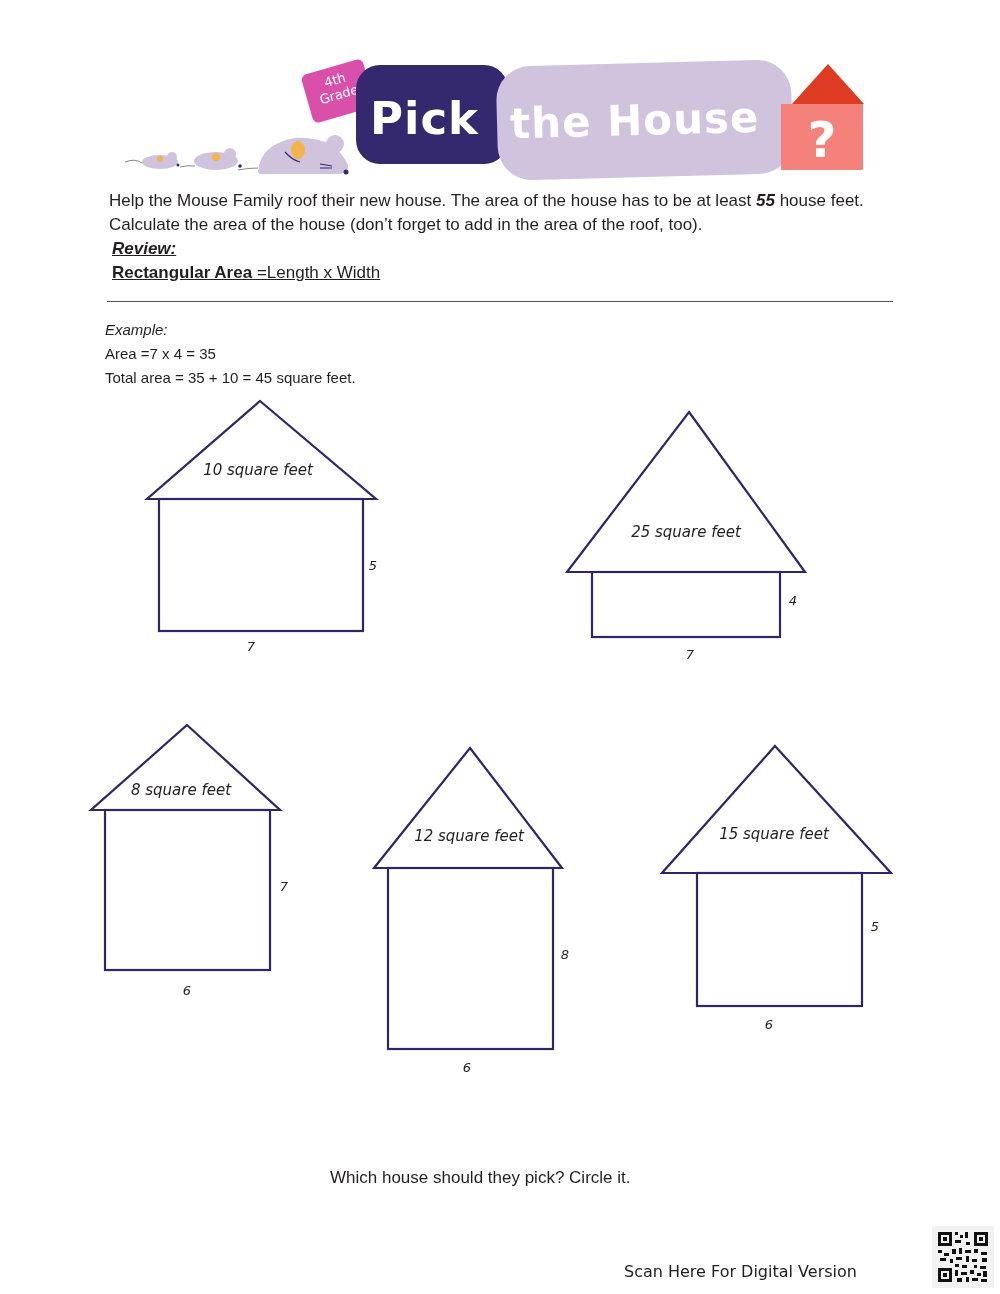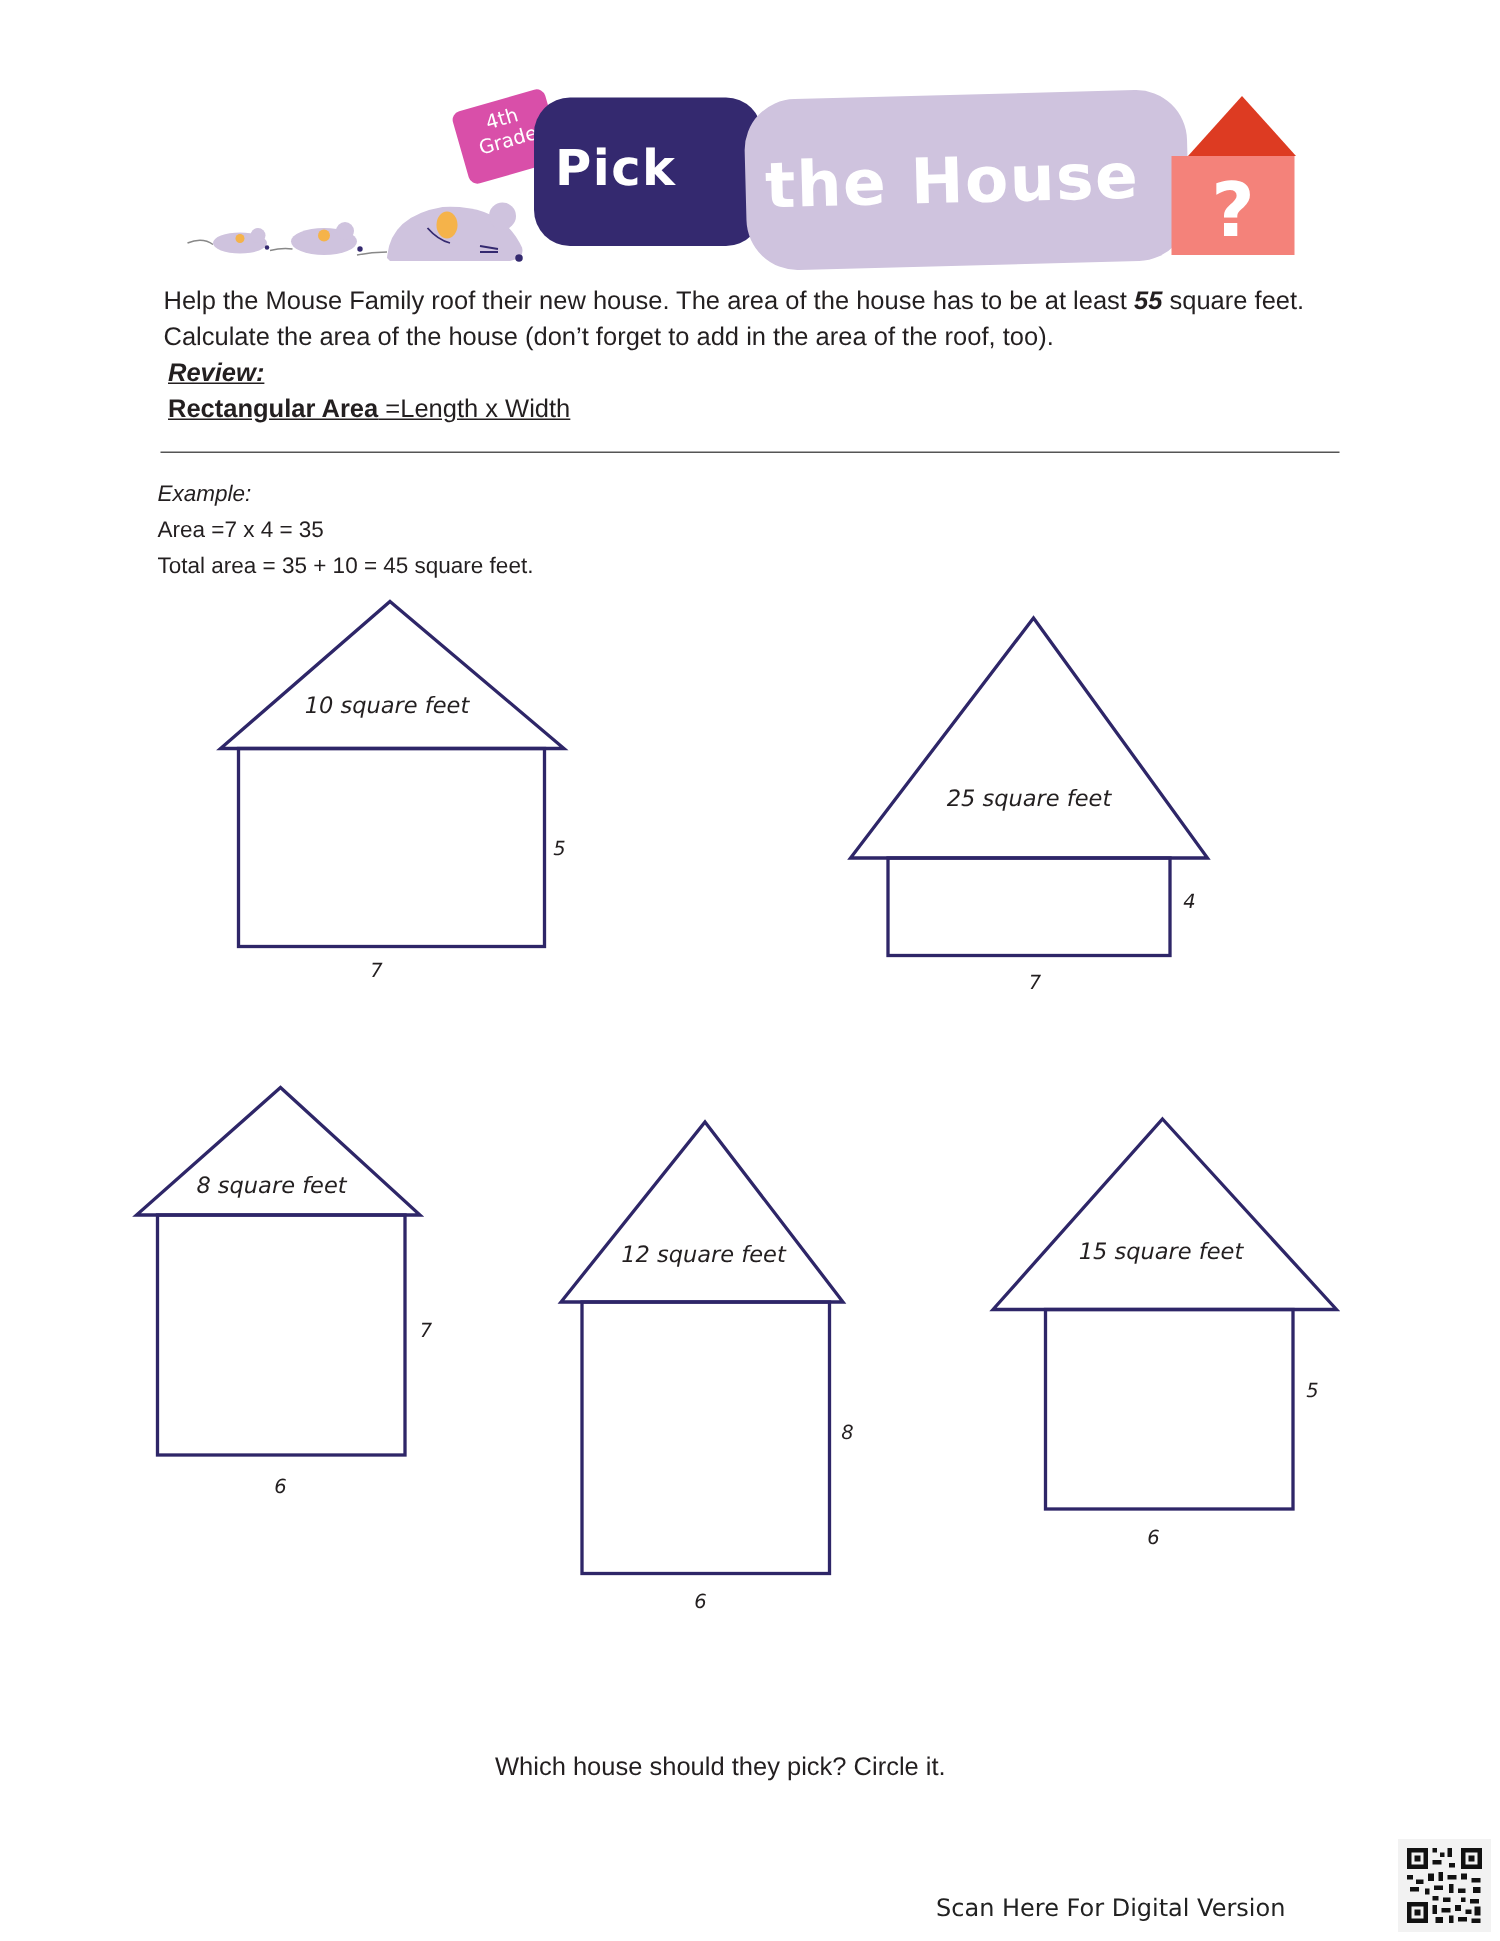--- a/index.html
+++ b/index.html
@@ -7,21 +7,21 @@
          font-family: "Liberation Sans", "DejaVu Sans", sans-serif; color: #231f20; }
   .abs { position: absolute; }
   .header { position: absolute; left: 0; top: 0; width: 1000px; height: 185px; }
   .grade-badge { position: absolute; left: 306px; top: 66px; width: 64px; height: 50px;
         background: #d94fa9; border-radius: 6px; transform: rotate(-16deg);
         color: #fff; font-family: "DejaVu Sans", sans-serif; font-size: 13px; line-height: 15px;
         text-align: center; padding-top: 6px; box-sizing: border-box; }
   .pick-box { position: absolute; left: 356px; top: 65px; width: 152px; height: 99px;
         background: #34296f; border-radius: 24px; }
   .pick-text { position: absolute; left: 370px; top: 92px; color: #fff;
-        font-family: "DejaVu Sans", sans-serif; font-weight: bold; font-size: 33px; letter-spacing: 1px; text-align: right; }
+        font-family: "DejaVu Sans", sans-serif; font-weight: bold; font-size: 45px; letter-spacing: 1px; text-align: right; }
   .house-box { position: absolute; left: 497px; top: 63px; width: 295px; height: 114px;
         background: #cfc3de; border-radius: 34px; transform: rotate(-1.5deg); }
   .house-text { position: absolute; left: 510px; top: 96px; color: #fff;
         font-family: "DejaVu Sans", sans-serif; font-weight: bold; font-size: 42px; letter-spacing: 1px;
         transform: rotate(-1.5deg); }
   .qmark { position: absolute; left: 781px; top: 104px; width: 82px; height: 66px;
         background: #f4827a; color: #fff; font-family: "DejaVu Sans", sans-serif; font-weight: bold;
         font-size: 50px; text-align: center; line-height: 72px; }
   .intro { position: absolute; left: 109px; top: 189px; font-size: 17px; line-height: 24px; }
   .intro p { margin: 0; }
@@ -78,21 +78,21 @@
   <div class="pick-text">Pick</div>
   <div class="house-text">the House</div>
 
   <svg class="abs" style="left:790px;top:62px" width="76" height="44">
     <polygon points="38,2 74,42 2,42" fill="#dd3b22"></polygon>
   </svg>
   <div class="qmark">?</div>
 </div>
 
 <div class="intro">
-  <p><span>Help the Mouse Family roof their new house.  The area of the house has to be at least </span><b><i>55</i></b><span> square feet.</span></p>
+  <p><span>Help the Mouse Family roof their new house.  The area of the house has to be at least </span><b><i>55</i></b><span> house feet.</span></p>
   <p>Calculate the area of the house (don’t forget to add in the area of the roof, too).</p>
   <p class="review"><b><i>Review:</i></b></p>
   <p class="review"><b>Rectangular Area</b><span> =Length x Width</span></p>
 </div>
 
 <div class="rule"></div>
 
 <div class="example">
   <p><i>Example:</i></p>
   <p>Area =7 x 4 = 35</p>

